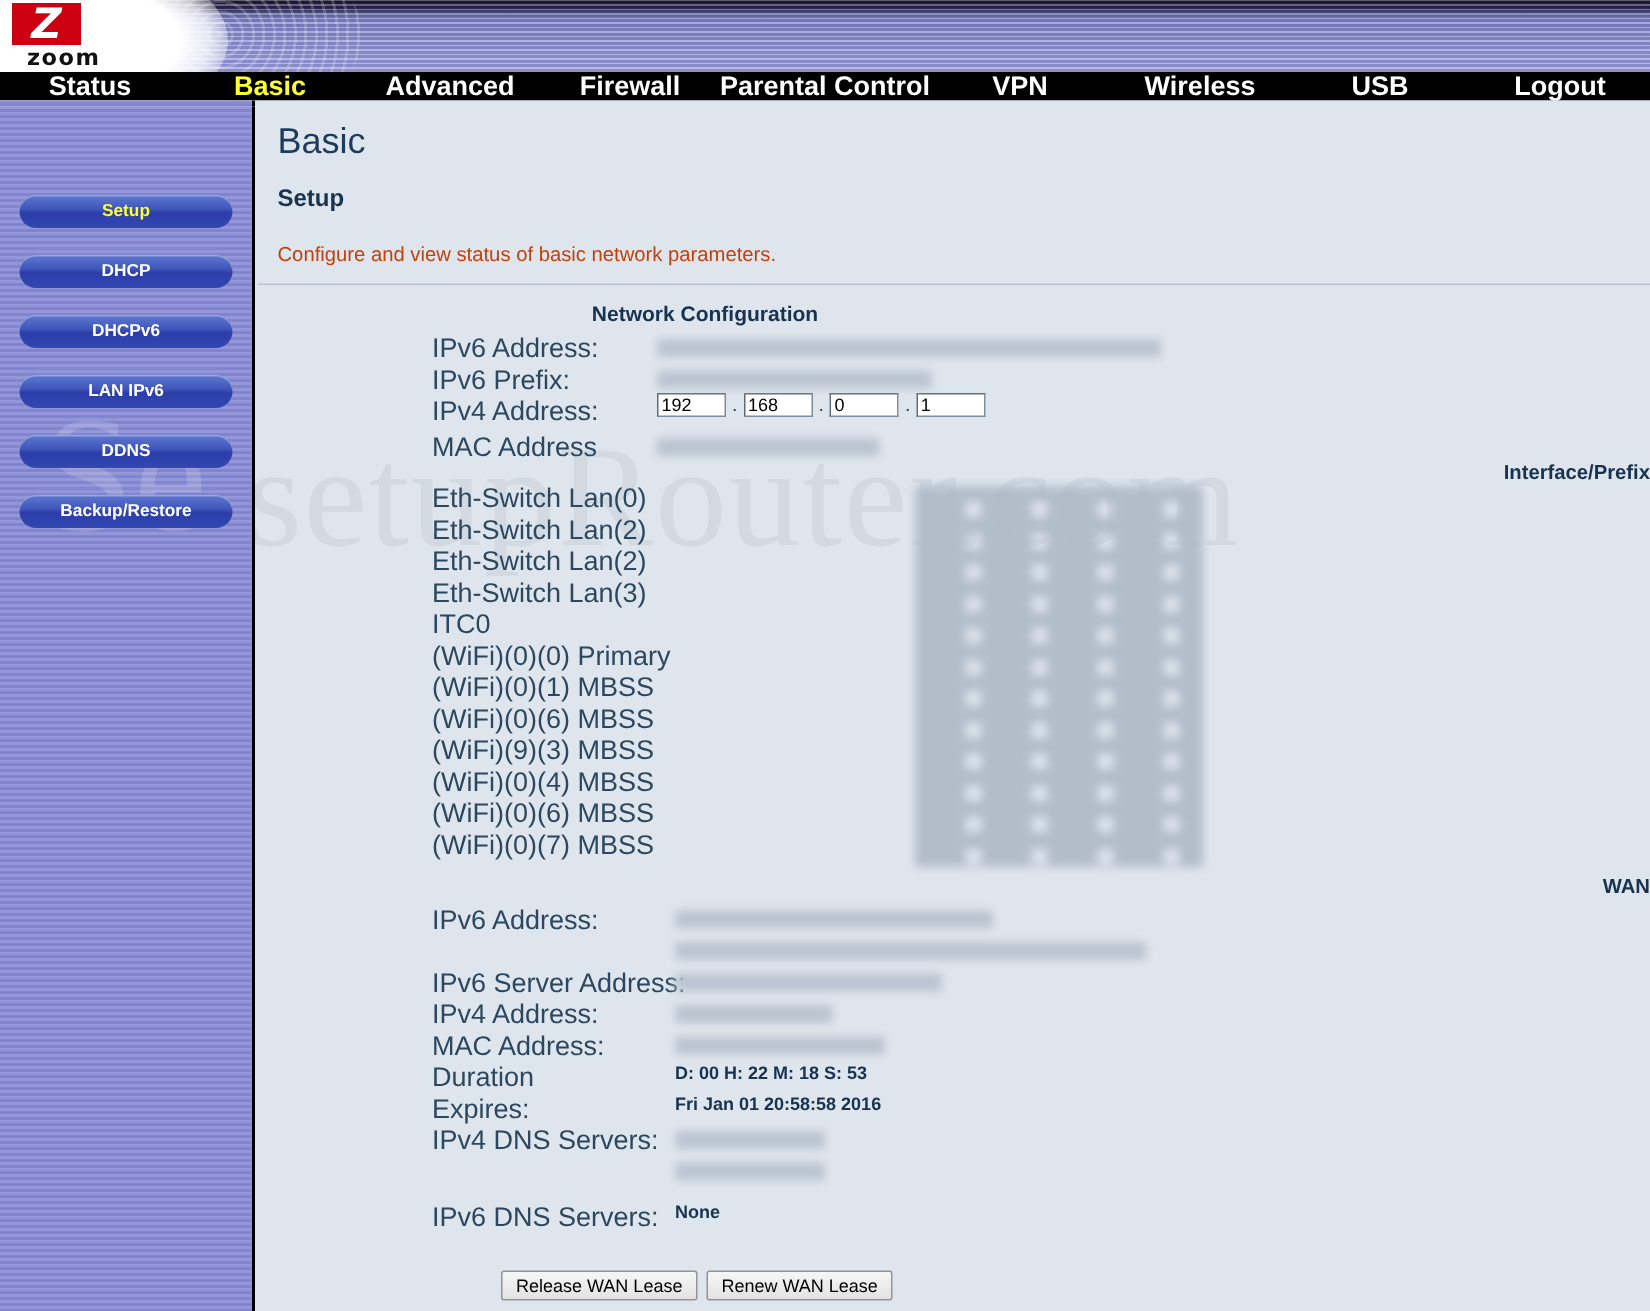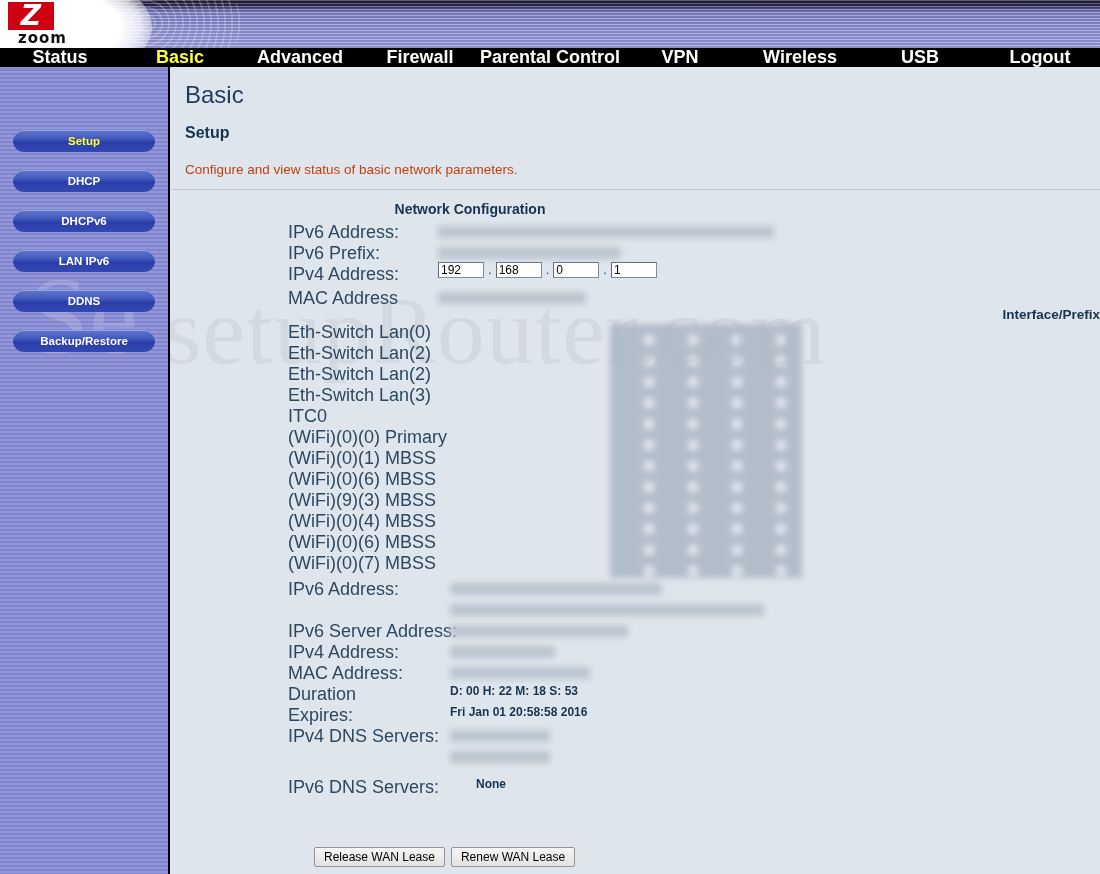--- a/index.html
+++ b/index.html
@@ -318,21 +318,21 @@
       repeating-linear-gradient(to right,
         #aeb9c7 0px, #aeb9c7 34px,
         rgba(223,229,236,0) 34px, rgba(223,229,236,0) 44px);
     filter: blur(3.2px);
     opacity: .9;
     pointer-events: none;
   }
 
   .btn-row {
     position: absolute;
-    left: 144px;
+    left: 164px;
     top: 776px;
     display: flex;
     gap: 6px;
     align-items: center;
   }
   .wan-btn {
     height: 20px;
     padding: 0 9px;
     background: linear-gradient(to bottom, #f6f6f6, #e2e2e2);
     border: 1px solid #949494;
@@ -465,20 +465,21 @@
           <div class="lbl">(WiFi)(0)(4) MBSS</div>
         </div>
         <div class="row">
           <div class="lbl">(WiFi)(0)(6) MBSS</div>
         </div>
         <div class="row">
           <div class="lbl">(WiFi)(0)(7) MBSS</div>
         </div>
       </div>
 
+    <div class="group-head" style="margin-top:9px;">WAN</div>
 
     <div class="row" style="margin-top:5px;">
       <div class="lbl wide">IPv6 Address:</div>
       <div class="blur" style="width:212px;"></div>
     </div>
 
     <div class="row">
       <div class="lbl wide"></div>
       <div class="blur" style="width:314px;"></div>
     </div>
@@ -511,21 +512,21 @@
     <div class="row">
       <div class="lbl wide">IPv4 DNS Servers:</div>
       <div class="blur" style="width:100px;"></div>
     </div>
 
     <div class="row">
       <div class="lbl wide"></div>
       <div class="blur" style="width:100px;"></div>
     </div>
 
-    <div class="row" style="margin-top:9px;gap:26px;">
+    <div class="row" style="margin-top:9px;">
       <div class="lbl wide">IPv6 DNS Servers:</div>
       <div class="val">None</div>
     </div>
 
   </div>
 
   <div class="btn-row">
     <button class="wan-btn">Release WAN Lease</button>
     <button class="wan-btn">Renew WAN Lease</button>
   </div>

